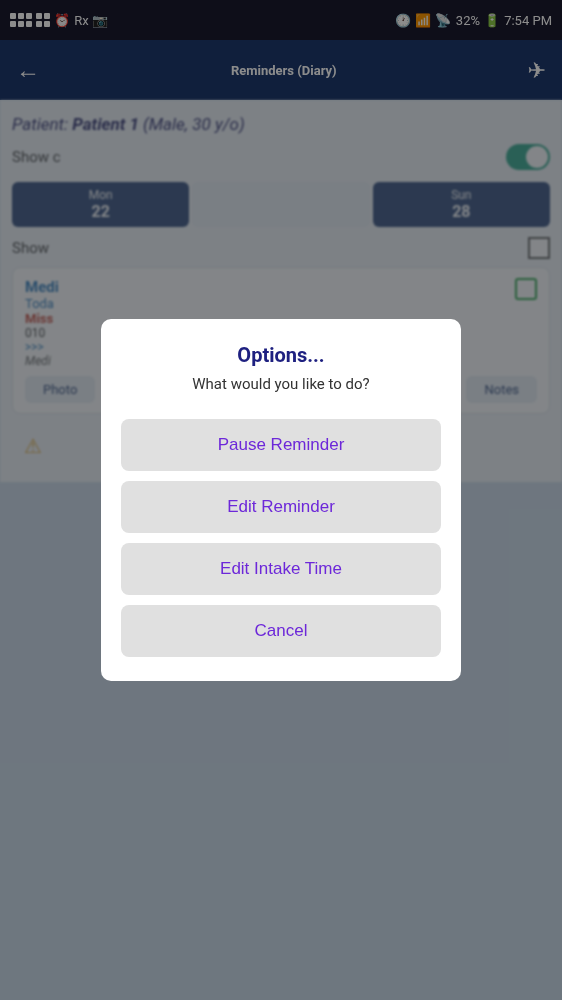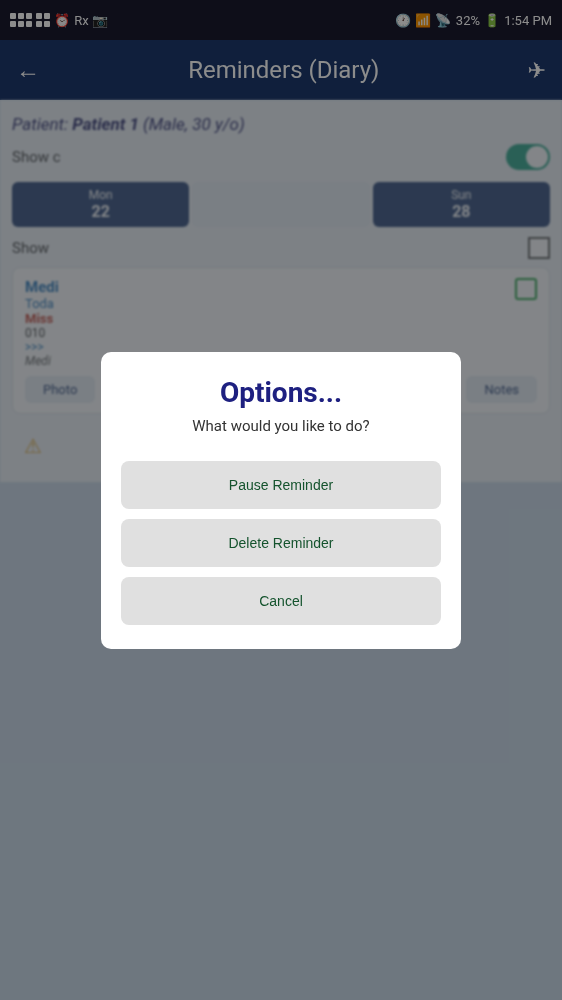--- a/index.html
+++ b/index.html
@@ -59,22 +59,22 @@
       width: 100%;
       height: 60px;
       background: #1e3a6e;
       display: flex;
       align-items: center;
       justify-content: space-between;
       padding: 0 16px;
     }
     .header-title {
       color: white;
-      font-size: 24px;
-      font-weight: normal;
+      font-size: 13px;
+      font-weight: bold;
     }
     .header-back {
       color: white;
       font-size: 24px;
       cursor: pointer;
     }
     .header-send {
       color: white;
       font-size: 22px;
       cursor: pointer;
@@ -212,42 +212,42 @@
       border-radius: 10px;
       width: 360px;
       padding: 24px 20px 16px;
       display: flex;
       flex-direction: column;
       align-items: center;
       gap: 0;
     }
 
     .modal-title {
-      font-size: 28px;
+      font-size: 20px;
       font-weight: bold;
       color: #1e2080;
       margin-bottom: 8px;
       text-align: center;
     }
 
     .modal-subtitle {
       font-size: 15px;
       color: #333;
       margin-bottom: 26px;
       text-align: center;
     }
 
     .modal-btn {
       width: 100%;
       background: #e0e0e0;
       border: none;
       border-radius: 8px;
       padding: 16px 0;
-      font-size: 14px;
-      color: #14532d;
+      font-size: 17px;
+      color: #6d28d9;
       cursor: pointer;
       margin-bottom: 10px;
       text-align: center;
       display: block;
     }
     .modal-btn:last-child {
       margin-bottom: 8px;
     }
 
     .bottom-warning {
@@ -285,21 +285,21 @@
     <span>⏰</span>
     <span>Rx</span>
     <span>📷</span>
   </div>
   <div class="status-right">
     <span>🕐</span>
     <span>📶</span>
     <span>📡</span>
     <span>32%</span>
     <span>🔋</span>
-    <span>1:54 PM</span>
+    <span>7:54 PM</span>
   </div>
 </div>
 
 <div class="header">
   <span class="header-back">←</span>
   <span class="header-title">Reminders (Diary)</span>
   <span class="header-send">✈</span>
 </div>
 
 <div class="main-content">
@@ -356,16 +356,17 @@
     <span class="warning-icon">⚠</span>
   </div>
 </div>
 
 <div class="overlay">
   <div class="modal">
     <div class="modal-title">Options...</div>
     <div class="modal-subtitle">What would you like to do?</div>
 
     <button class="modal-btn">Pause Reminder</button>
-    <button class="modal-btn">Delete Reminder</button>
+    <button class="modal-btn">Edit Reminder</button>
+    <button class="modal-btn">Edit Intake Time</button>
     <button class="modal-btn">Cancel</button>
   </div>
 </div>
 
 </body></html>

